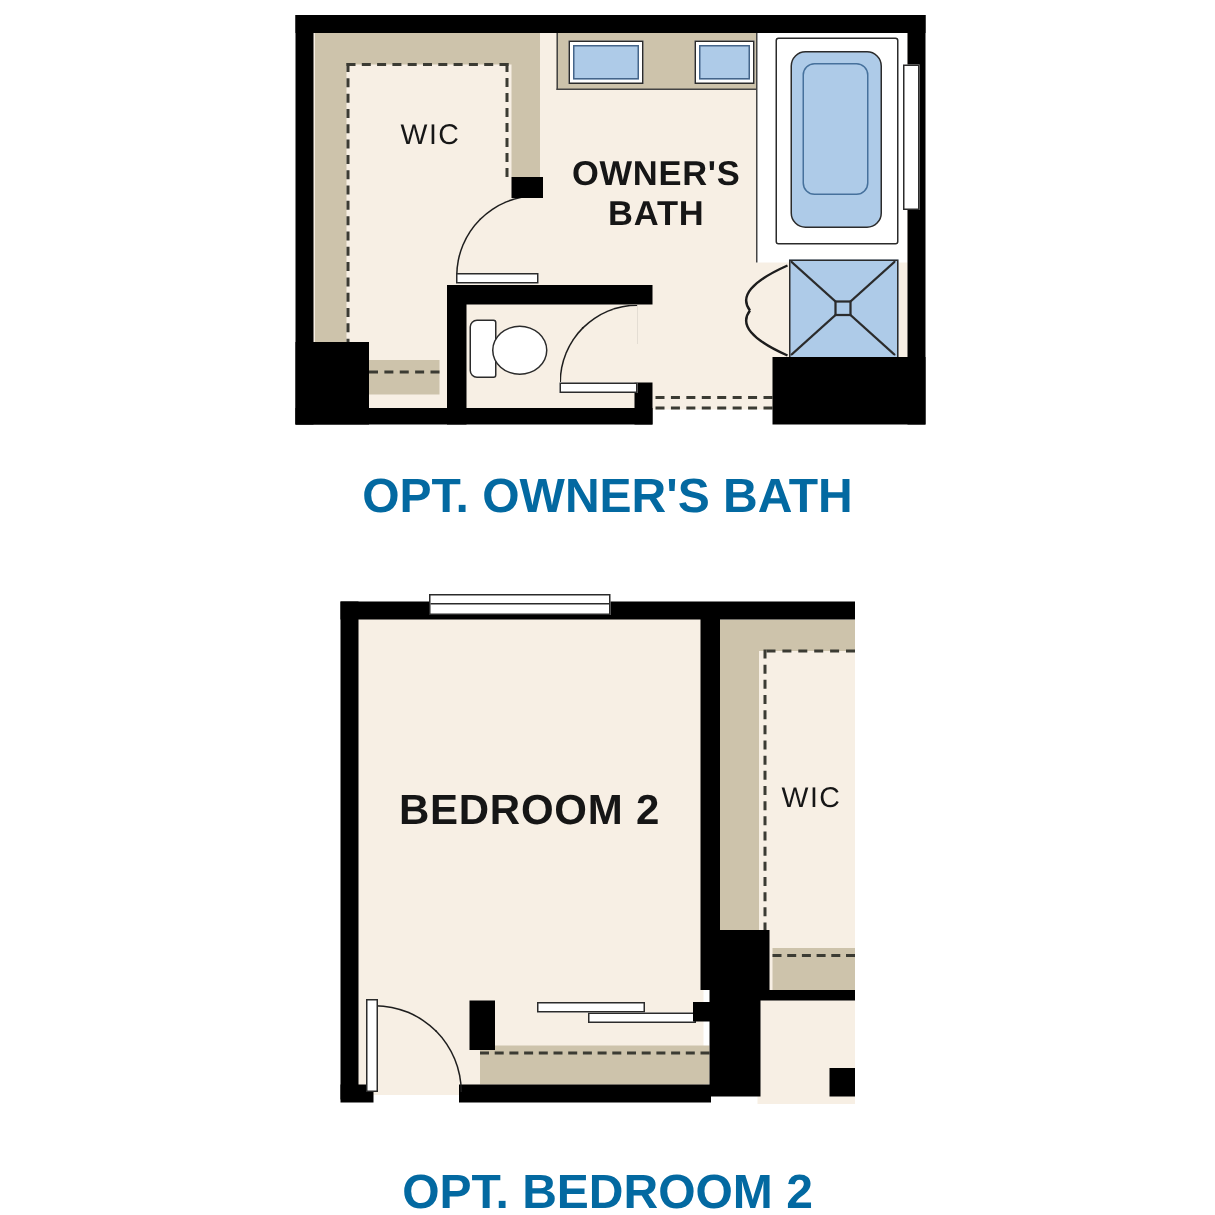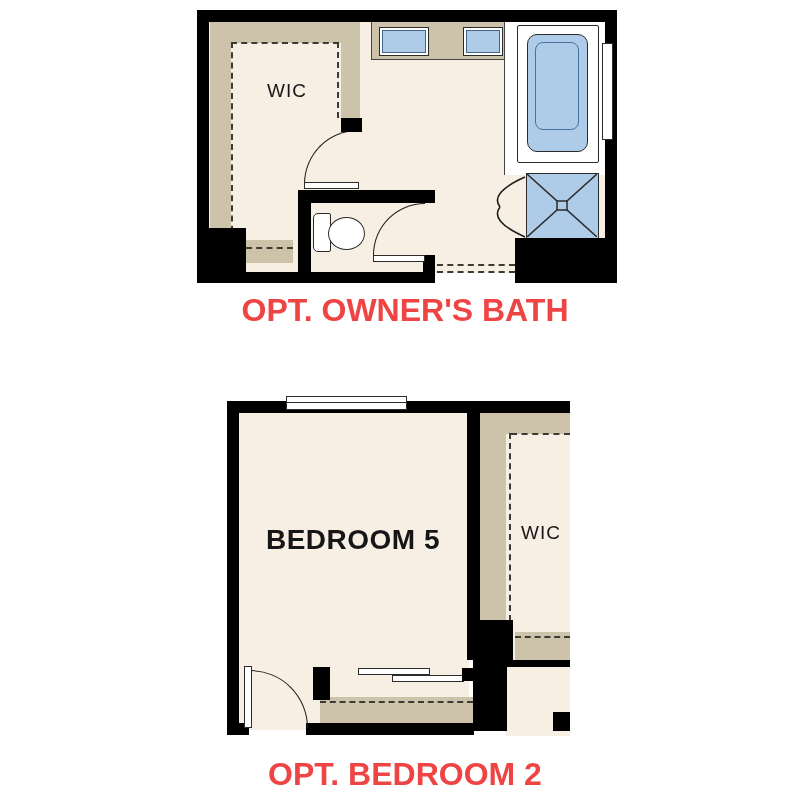--- a/index.html
+++ b/index.html
@@ -14,22 +14,22 @@
   .blue{position:absolute;background:#aecbe8;border:1.5px solid #2b2b2b;box-sizing:border-box;}
   .dash-h{position:absolute;border-top:2px dashed #3b3b33;height:0;}
   .dash-v{position:absolute;border-left:2px dashed #3b3b33;width:0;}
   .arc{position:absolute;border:1.6px solid #1d1d1d;background:transparent;box-sizing:border-box;}
   .arc-tl{border-right:none;border-bottom:none;border-top-left-radius:100%;}
   .arc-tr{border-left:none;border-bottom:none;border-top-right-radius:100%;}
   .rlabel{position:absolute;color:#161616;text-align:center;}
   .lbl-sm{font-size:19px;font-weight:normal;letter-spacing:1px;}
   .lbl-bold{font-size:23px;font-weight:bold;line-height:27px;letter-spacing:.5px;}
   .lbl-big{font-size:28px;font-weight:bold;letter-spacing:.5px;}
-  .caption{position:absolute;left:0;width:810px;text-align:center;color:#ef4444;
-           font-weight:bold;font-size:32px;line-height:36px;letter-spacing:0;}
+  .caption{position:absolute;left:0;width:810px;text-align:center;color:#0369a1;
+           font-weight:bold;font-size:32px;line-height:36px;letter-spacing:0;margin-top:20px;}
 </style>
 </head>
 <body>
 
 <div id="canvas">
 
   <div class="abs" style="left:197px;top:10px;width:420px;height:273px;">
 
     <div class="floor" style="left:11px;top:11px;width:398px;height:252px;"></div>
 
@@ -86,20 +86,21 @@
     <div class="wall" style="left:0;top:0;width:12px;height:273px;"></div>
     <div class="wall" style="left:408px;top:0;width:12px;height:273px;"></div>
     <div class="wall" style="left:0;top:262px;width:238px;height:11px;"></div>
     <div class="wall" style="left:0;top:218px;width:49px;height:55px;"></div>
     <div class="wall" style="left:318px;top:228px;width:102px;height:45px;"></div>
     <div class="wall" style="left:144px;top:108px;width:21px;height:14px;"></div>
 
     <div class="fix" style="left:405px;top:33px;width:11px;height:97px;"></div>
 
     <div class="rlabel lbl-sm" style="left:50px;top:70px;width:80px;">WIC</div>
+    <div class="rlabel lbl-bold" style="left:168px;top:92px;width:145px;">OWNER'S BATH</div>
   </div>
 
   <div class="caption" style="top:292px;">
     <div>OPT. OWNER'S BATH</div>
   </div>
 
   <div class="abs" style="left:223px;top:396px;width:347px;height:344px;">
 
     <div class="floor" style="left:14px;top:16px;width:232px;height:318px;"></div>
     <div class="floor" style="left:255px;top:18px;width:92px;height:250px;"></div>
@@ -129,19 +130,19 @@
     <div class="wall" style="left:90px;top:271px;width:17px;height:33px;"></div>
     <div class="wall" style="left:239px;top:272px;width:12px;height:13px;"></div>
 
     <div class="fix" style="left:63px;top:0;width:121px;height:14px;">
       <div class="abs" style="left:0;top:5px;width:100%;height:0;border-top:1.2px solid #2b2b2b;"></div>
     </div>
 
     <div class="arc arc-tr" style="left:27px;top:274px;width:58px;height:58px;"></div>
     <div class="fix" style="left:21px;top:270px;width:8px;height:62px;"></div>
 
-    <div class="rlabel lbl-big" style="left:20px;top:128px;width:220px;">BEDROOM 5</div>
+    <div class="rlabel lbl-big" style="left:20px;top:128px;width:220px;">BEDROOM 2</div>
     <div class="rlabel lbl-sm" style="left:296px;top:126px;width:44px;">WIC</div>
   </div>
 
   <div class="caption" style="top:756px;">OPT. BEDROOM 2</div>
 
 </div>
 
 </body></html>

